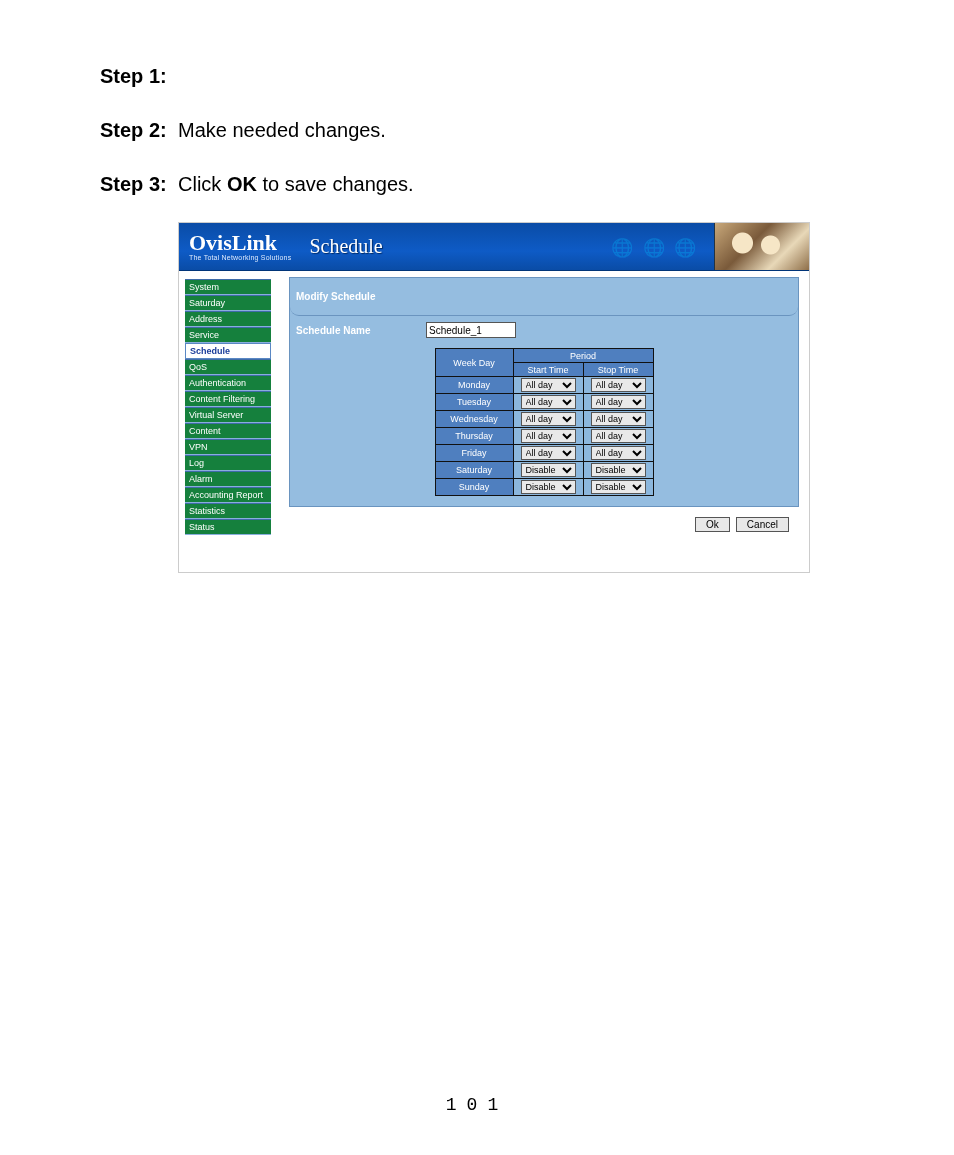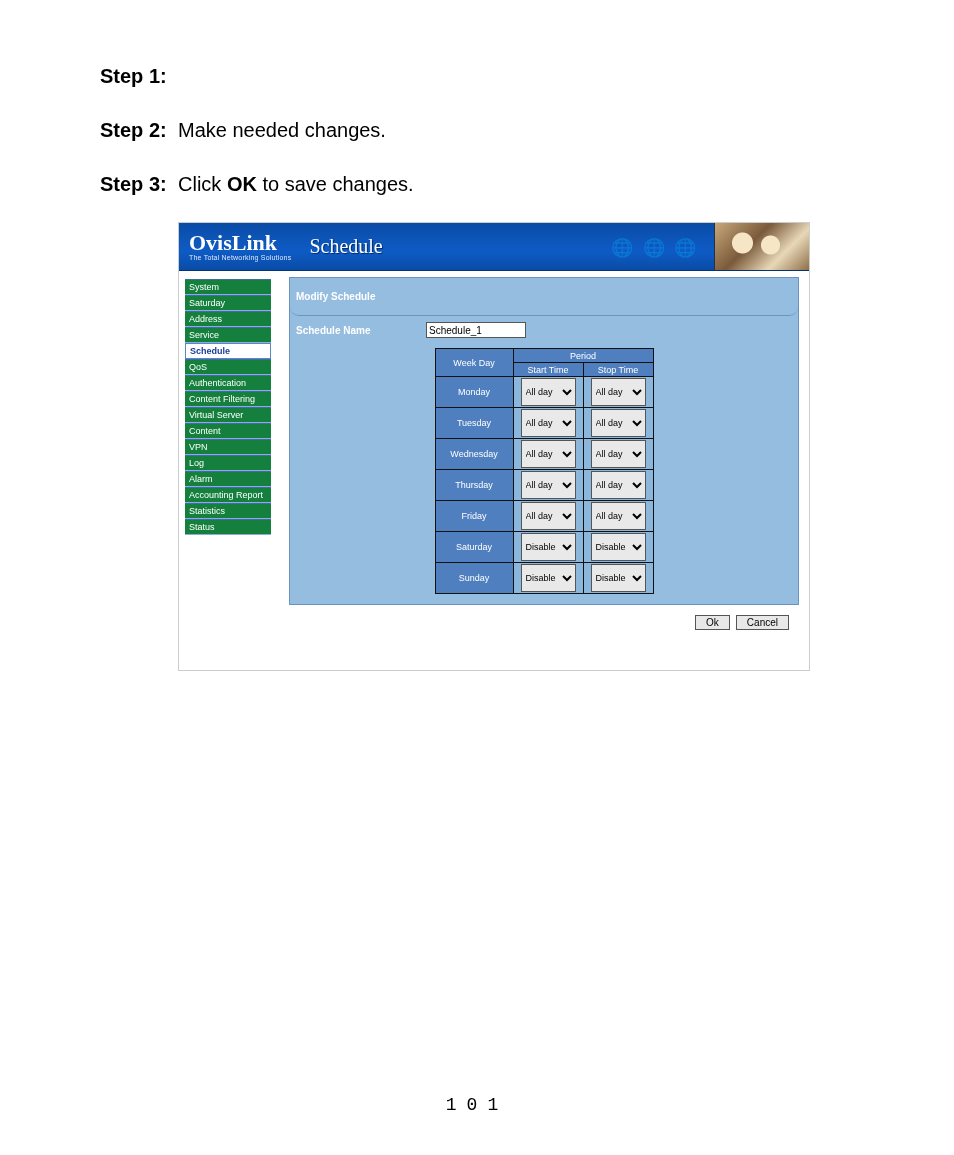--- a/index.html
+++ b/index.html
@@ -145,21 +145,21 @@
     padding: 6px 6px 10px 6px;
   }
   .panel-row-label {
     font-size: 10px;
     color: #fff;
     font-weight: bold;
     min-width: 130px;
   }
   .panel-row input.textfield {
     font-size: 10px;
-    width: 100px;
+    width: 90px;
     height: 16px;
     border: 1px solid #555;
     padding: 0 2px;
     background: #fff;
     font-family: Arial, sans-serif;
   }
 
   .schedule-outer {
     display: flex;
     justify-content: center;
@@ -185,21 +185,21 @@
     background: #4f7fbf;
     padding: 1px 10px;
     height: 16px;
   }
   table.schedule-table td.selcell {
     background: #8cb7dd;
     padding: 1px 6px;
   }
   .mini-select {
     font-size: 9px;
-    height: 28px;
+    height: 14px;
     border: 1px solid #555;
     background: #e9e9e9;
     font-family: Arial, sans-serif;
     width: 55px;
   }
 
   .button-row {
     display: flex;
     justify-content: flex-end;
     gap: 6px;

